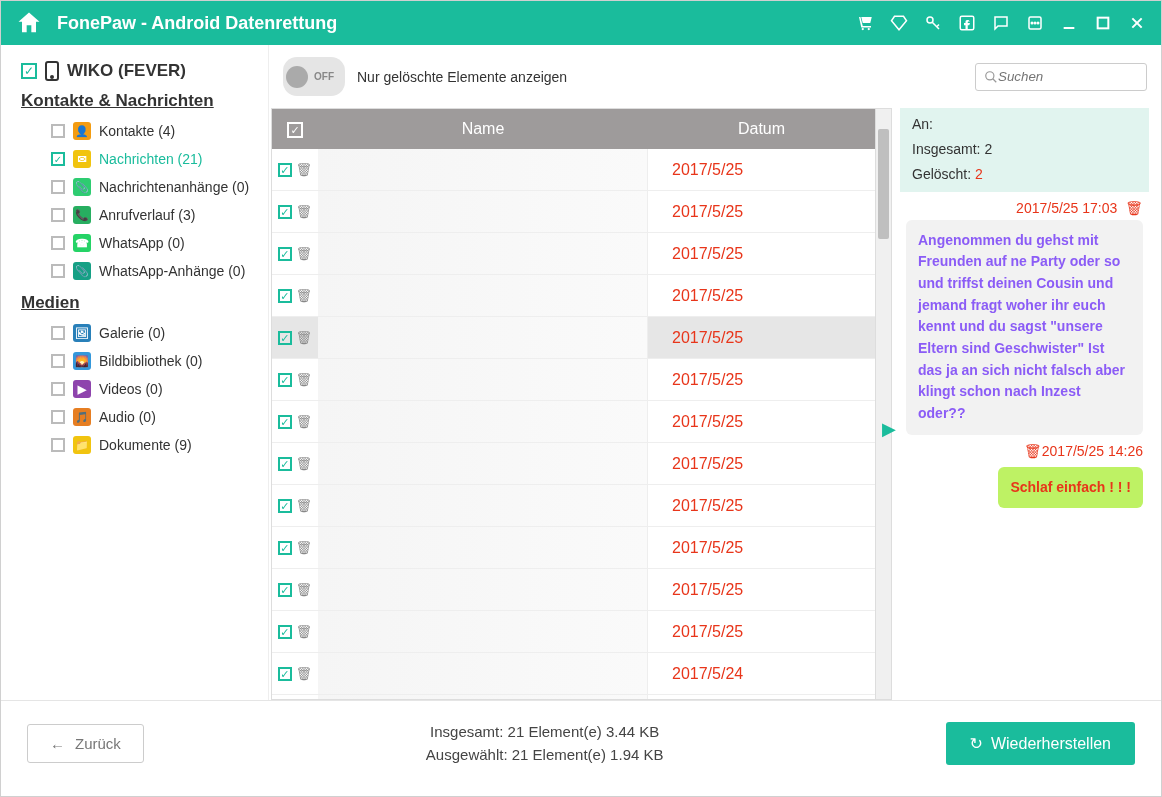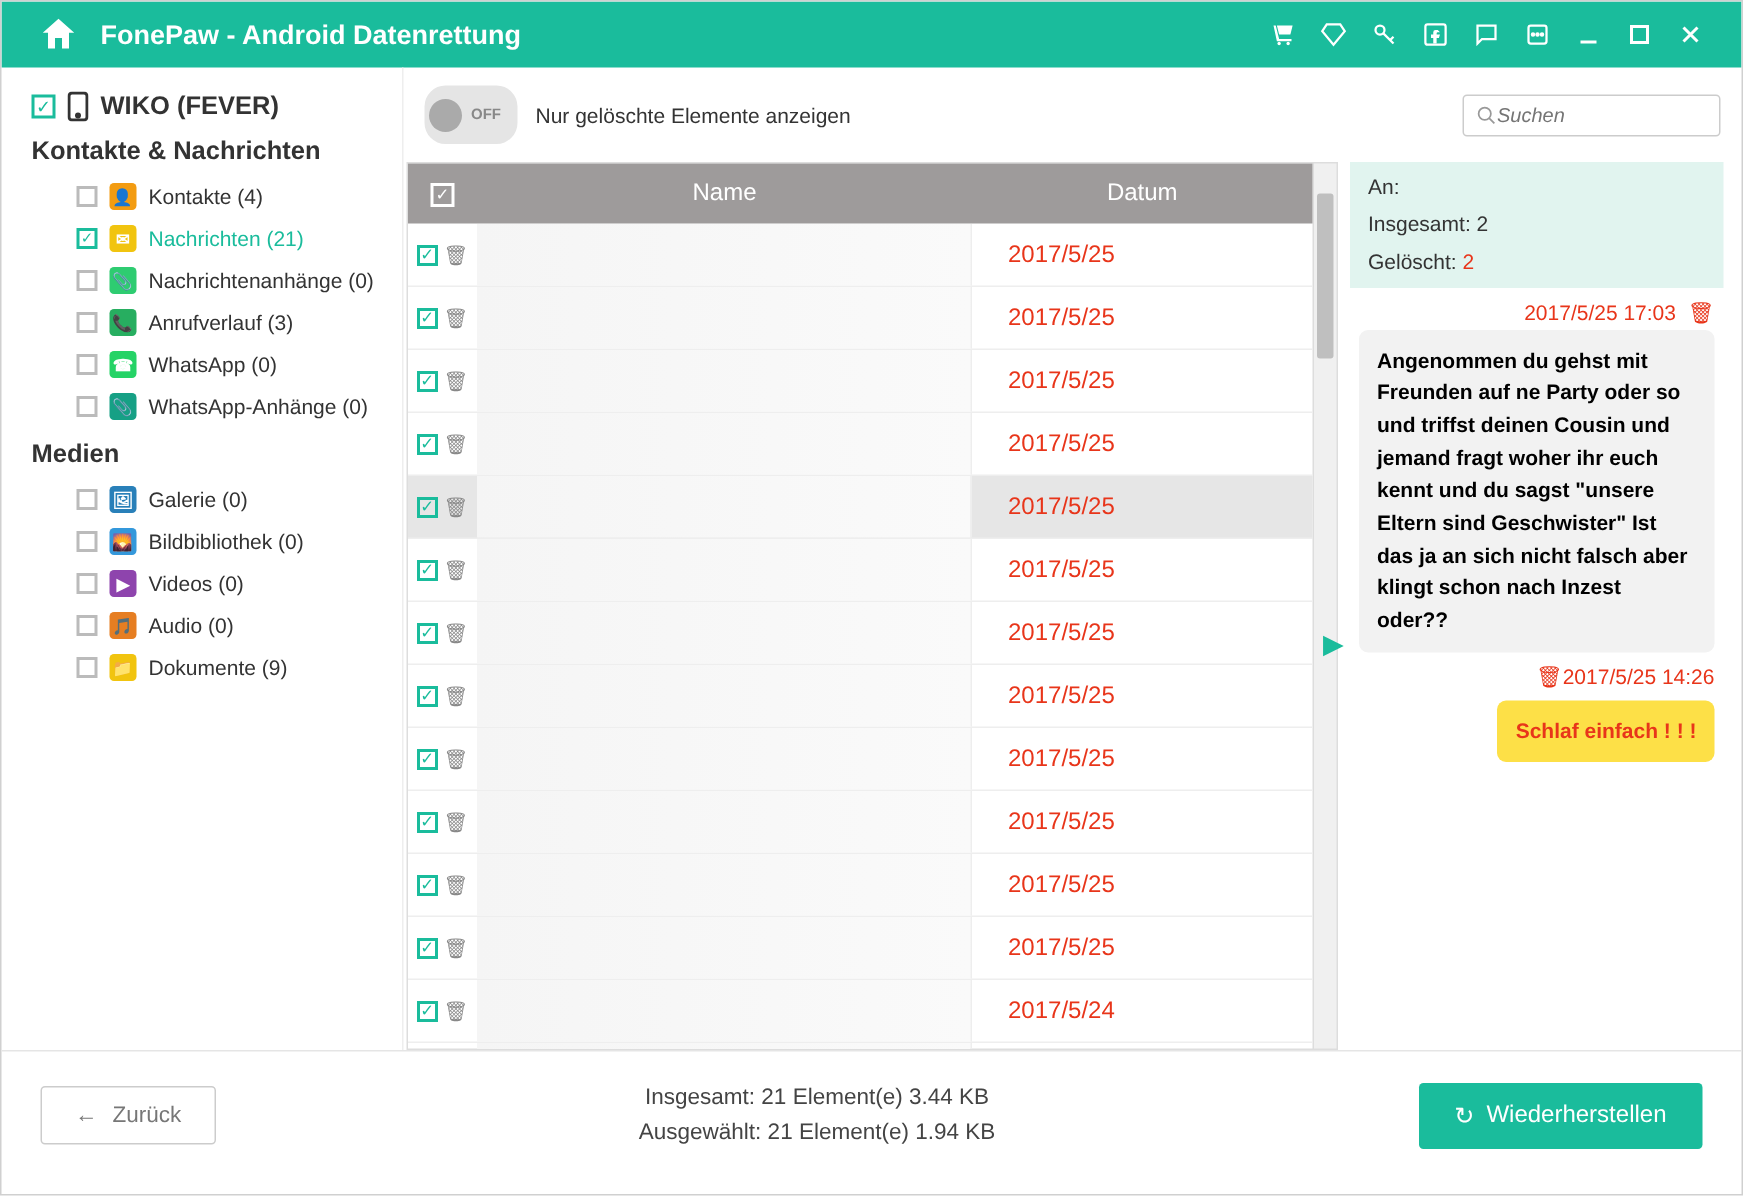--- a/index.html
+++ b/index.html
@@ -1,27 +1,27 @@
 <!DOCTYPE html>
 <html><head>
 <meta charset="utf-8">
 <style>
 * { box-sizing: border-box; margin: 0; padding: 0; }
 body { font-family: "Segoe UI", Arial, sans-serif; font-size: 14px; color: #333; background: #fff; width: 1162px; height: 797px; overflow: hidden; border: 1px solid #d0d0d0; }
-.titlebar { background: #1abc9c; color: #fff; height: 44px; display: flex; align-items: center; padding: 0 24px; }
+.titlebar { background: #1abc9c; color: #fff; height: 44px; display: flex; align-items: center; padding: 0 14px; }
 .titlebar .home { width: 28px; height: 28px; margin-right: 14px; }
 .titlebar .title { font-size: 18px; font-weight: 600; flex: 1; }
 .titlebar .tb-icons { display: flex; align-items: center; gap: 14px; }
 .titlebar .tb-icons span { display: inline-flex; width: 20px; height: 20px; align-items: center; justify-content: center; cursor: pointer; }
 .content { display: flex; height: 655px; }
 .sidebar { width: 268px; padding: 16px 12px 12px 20px; border-right: 1px solid #eee; }
 .device-row { display: flex; align-items: center; gap: 8px; margin-bottom: 10px; }
 .device-row .chk { width: 16px; height: 16px; border: 2px solid #1abc9c; display: inline-flex; align-items: center; justify-content: center; color: #1abc9c; font-size: 12px; }
 .device-name { font-weight: 700; font-size: 17px; }
-.section-title { font-weight: 700; font-size: 17px; margin: 8px 0 6px; }
+.section-title { font-weight: 700; font-size: 17px; margin: 8px 0 6px; text-decoration: underline; }
 .tree-item { display: flex; align-items: center; gap: 8px; padding: 5px 0 5px 30px; cursor: pointer; }
 .tree-item .tchk { width: 14px; height: 14px; border: 2px solid #bbb; display:inline-block; }
 .tree-item.active { color: #1abc9c; }
 .icon-sq { width: 18px; height: 18px; border-radius: 3px; display:inline-flex; align-items:center; justify-content:center; color:#fff; font-size:11px; font-weight:bold; }
 .main { flex: 1; display: flex; flex-direction: column; }
 .toolbar { display: flex; align-items: center; padding: 12px 14px; gap: 12px; }
 .toggle { width: 62px; height: 39px; border-radius: 14px; background: #e5e5e5; position: relative; display:flex; align-items:center; }
 .toggle .knob { width: 22px; height: 22px; border-radius: 50%; background: #aaa; margin-left: 3px; }
 .toggle .lbl { margin-left: 6px; font-size: 10px; font-weight:700; color:#888; }
 .toolbar .search { margin-left: auto; width: 172px; height: 28px; border: 1px solid #ccc; border-radius: 3px; display:flex; align-items:center; padding: 0 8px; color:#aaa; }
@@ -42,22 +42,22 @@
 .row .rname { flex: 0 0 330px; background: linear-gradient(90deg, #f5f5f5, #fafafa); height:100%; border-right:1px solid #eee; }
 .row .rdate { flex:1; padding-left: 24px; color:#e8351a; font-size:16px; }
 .scroll-stub { width:16px; background:#f0f0f0; border:1px solid #ddd; border-left:0; display:flex; flex-direction:column; }
 .scroll-stub .thumb { background:#bfbfbf; height:110px; margin:20px 2px 0; border-radius:2px; }
 .detail { flex:1; padding: 0 12px 0 8px; position:relative; min-width:0; }
 .detail-head { background:#e1f4ef; padding:4px 12px; font-size:14px; line-height:1.8; }
 .detail-head .redval { color:#e8351a; }
 .msg-meta { text-align:right; margin: 8px 6px 4px; color:#e8351a; font-size:14px; }
 .msg-meta .mtrash { margin-left:4px; }
 .bubble { margin: 4px 6px; border-radius:6px; padding:10px 12px; font-size:14px; line-height:1.55; }
-.bubble.in { background:#f2f2f2; color:#000000; font-weight:700; }
-.bubble.out { background:#fde047; color:#e8351a; font-weight:700; margin-left:auto; max-width: 180px; text-align:left; }
+.bubble.in { background:#f2f2f2; color:#8b5cf6; font-weight:700; }
+.bubble.out { background:#bef264; color:#e8351a; font-weight:700; margin-left:auto; max-width: 180px; text-align:left; }
 .flip { position:absolute; left:-10px; top:310px; color:#1abc9c; font-size:18px; }
 .footer { height: 86px; border-top:1px solid #e5e5e5; display:flex; align-items:center; padding: 0 26px; }
 .back-btn { border:1px solid #ccc; background:#fff; color:#777; padding: 10px 22px; border-radius:3px; display:flex; align-items:center; gap:10px; font-size:15px; cursor:pointer; }
 .stats { flex:1; text-align:center; font-size:15px; color:#444; line-height:1.5; }
 .restore-btn { background:#1abc9c; color:#fff; border:0; padding: 12px 24px; border-radius:3px; font-size:16px; display:flex; align-items:center; gap:8px; cursor:pointer; }
 svg { display:block; }
 </style>
 </head>
 <body>
 

